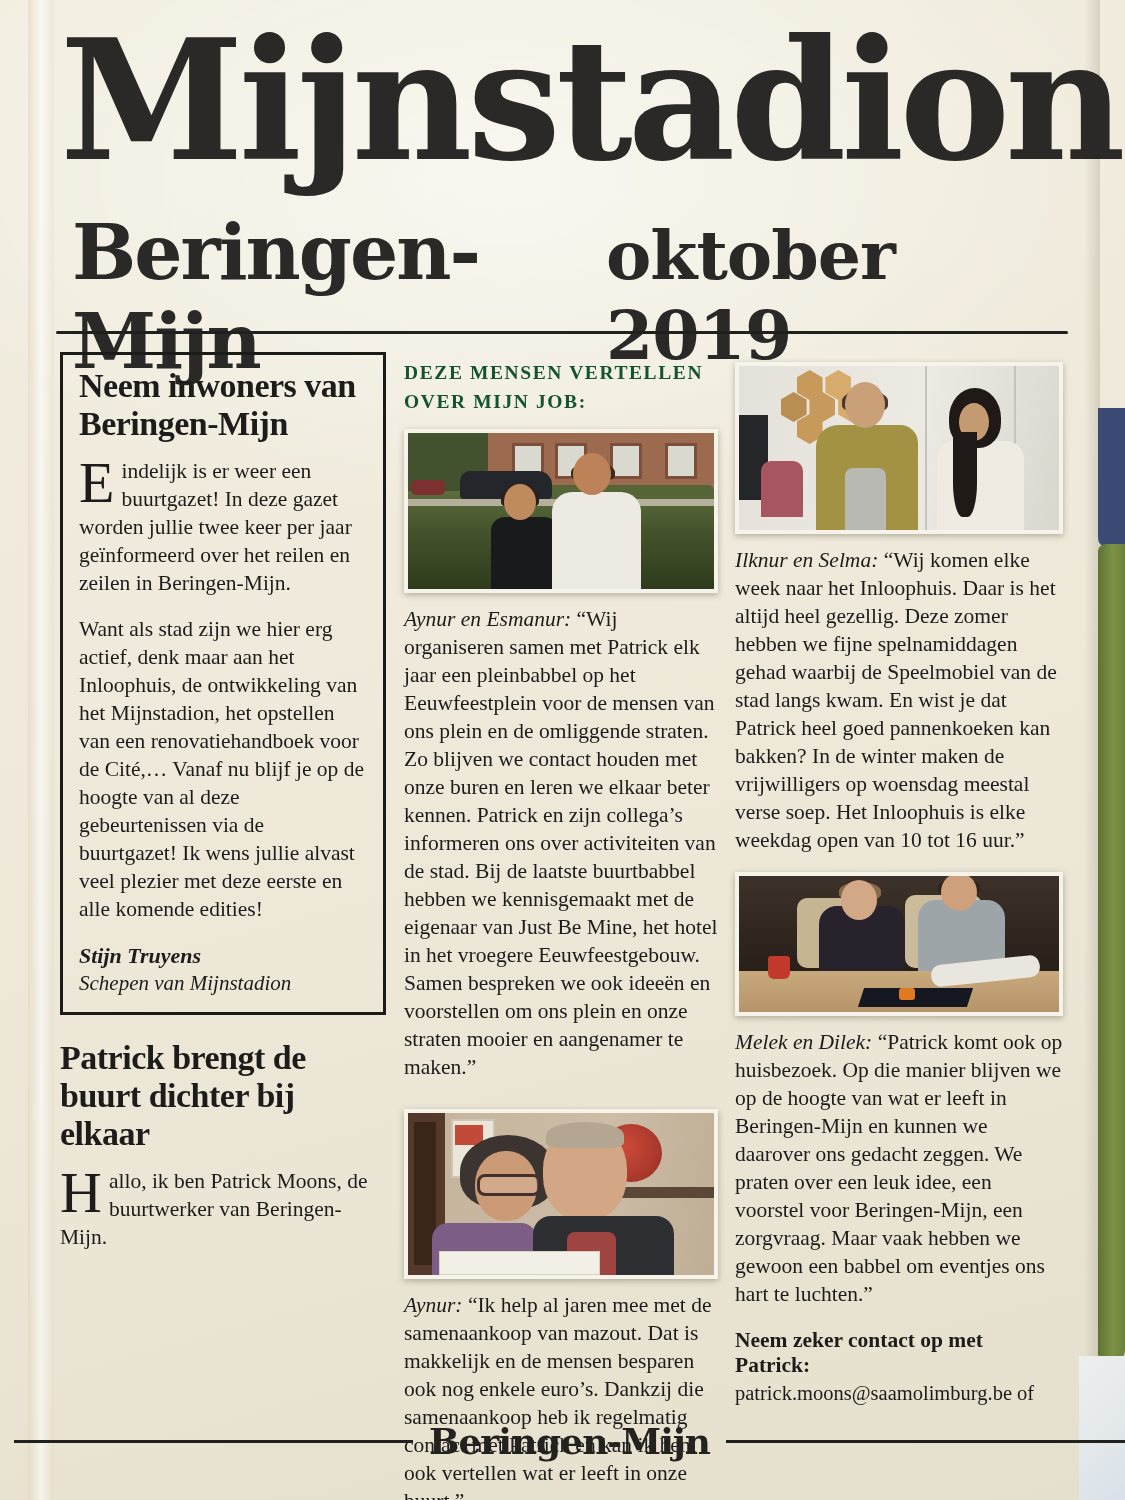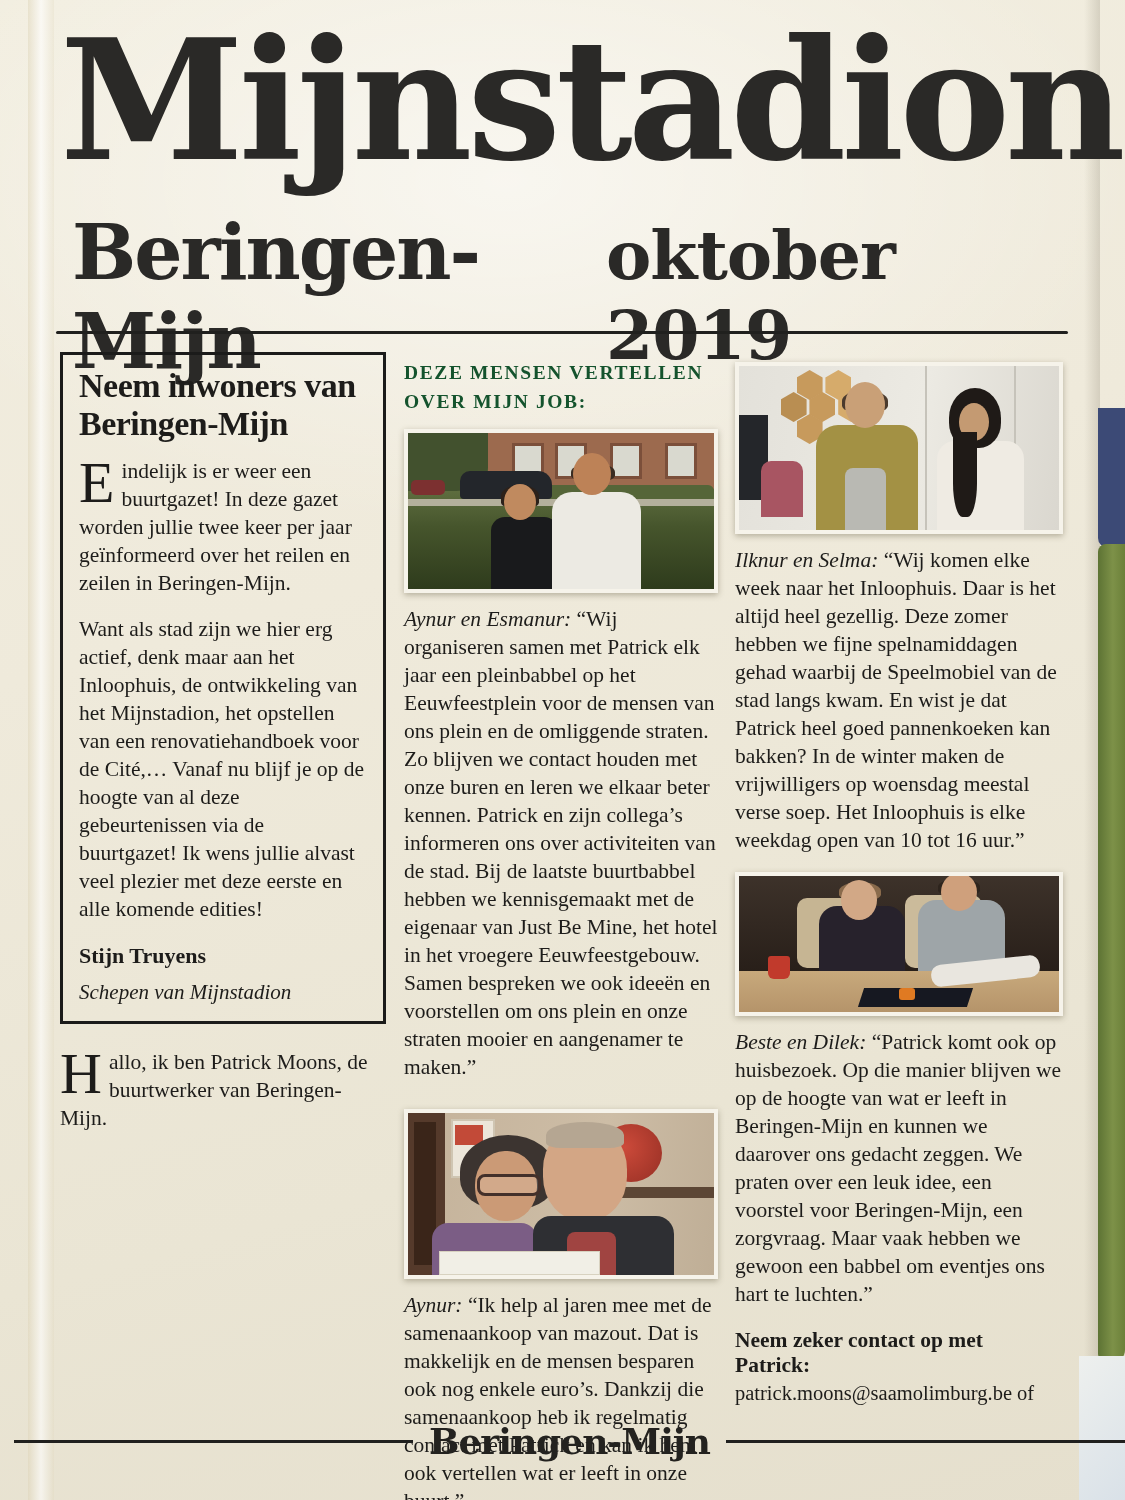--- a/index.html
+++ b/index.html
@@ -30,21 +30,21 @@
 
   
   .col-left{position:absolute;left:60px;top:352px;width:326px;}
   .col-mid{position:absolute;left:404px;top:358px;width:314px;}
   .col-right{position:absolute;left:735px;top:358px;width:328px;}
 
   .boxed{border:3px solid #1b1b1a;padding:12px 16px 16px;box-sizing:border-box;min-height:650px;}
   h2{font-size:34px;line-height:1.12;margin:0 0 14px;font-weight:bold;letter-spacing:-.5px;}
   .bodytext{font-size:21.5px;line-height:28px;margin:0 0 18px;}
   .dropcap{float:left;font-size:58px;line-height:45px;padding:3px 7px 0 0;}
-  .sig-name{font-weight:bold;font-size:22px;margin:20px 0 11px;}
+  .sig-name{font-weight:bold;font-style:italic;font-size:22px;margin:20px 0 2px;}
   .sig-title{font-style:italic;font-size:21px;margin:0;}
   .article2{margin-top:24px;}
 
   .section-header{font-size:19.5px;font-weight:bold;letter-spacing:1.6px;line-height:1.5;margin:0 0 12px;color:#14532d;}
   .lead{font-weight:normal;font-style:italic;}
   .interest{margin-top:26px;}
   .contact-head{font-weight:bold;font-size:21.5px;margin:20px 0 2px;}
   .contact-line{font-size:20.5px;line-height:27px;margin:0;}
 
   
@@ -144,20 +144,21 @@
 
 <div class="col-left">
   <div class="boxed">
     <h2>Neem inwoners van Beringen-Mijn</h2>
     <p class="bodytext"><span class="dropcap">E</span><span>indelijk is er weer een buurtgazet! In deze gazet worden jullie twee keer per jaar geïnformeerd over het reilen en zeilen in Beringen-Mijn.</span></p>
     <p class="bodytext">Want als stad zijn we hier erg actief, denk maar aan het Inloophuis, de ontwikkeling van het Mijnstadion, het opstellen van een renovatiehandboek voor de Cité,… Vanaf nu blijf je op de hoogte van al deze gebeurtenissen via de buurtgazet! Ik wens jullie alvast veel plezier met deze eerste en alle komende edities!</p>
     <p class="sig-name">Stijn Truyens</p>
     <p class="sig-title">Schepen van Mijnstadion</p>
   </div>
   <div class="article2">
+    <h2>Patrick brengt de buurt dichter bij elkaar</h2>
     <p class="bodytext"><span class="dropcap">H</span><span>allo, ik ben Patrick Moons, de buurtwerker van Beringen-Mijn.</span></p>
   </div>
 </div>
 
 <div class="col-mid">
   <h3 class="section-header">DEZE MENSEN VERTELLEN OVER MIJN JOB:</h3>
 
   <div class="photo ph-aynur">
     <div class="sky"></div>
     <div class="trees"></div>
@@ -234,21 +235,21 @@
     <div class="w2-body"></div>
     <div class="w2-hair"></div>
     <div class="w2-head"></div>
     <div class="table"></div>
     <div class="w2-arm"></div>
     <div class="mat"></div>
     <div class="piece"></div>
     <div class="cup"></div>
   </div>
 
-  <p class="bodytext"><span class="lead">Beste en Dilek:</span> <span>“Patrick komt ook op huisbezoek. Op die manier blijven we op de hoogte van wat er leeft in Beringen-Mijn en kunnen we daarover ons gedacht zeggen. We praten over een leuk idee, een voorstel voor Beringen-Mijn, een zorgvraag. Maar vaak hebben we gewoon een babbel om eventjes ons hart te luchten.”</span></p>
+  <p class="bodytext"><span class="lead">Melek en Dilek:</span> <span>“Patrick komt ook op huisbezoek. Op die manier blijven we op de hoogte van wat er leeft in Beringen-Mijn en kunnen we daarover ons gedacht zeggen. We praten over een leuk idee, een voorstel voor Beringen-Mijn, een zorgvraag. Maar vaak hebben we gewoon een babbel om eventjes ons hart te luchten.”</span></p>
 
 
   <p class="contact-head">Neem zeker contact op met Patrick:</p>
   <p class="contact-line">patrick.moons@saamolimburg.be of</p>
 
 </div>
 
 <div class="footer">
   <div class="line l"></div>
   <div class="footer-label">Beringen-Mijn</div>

